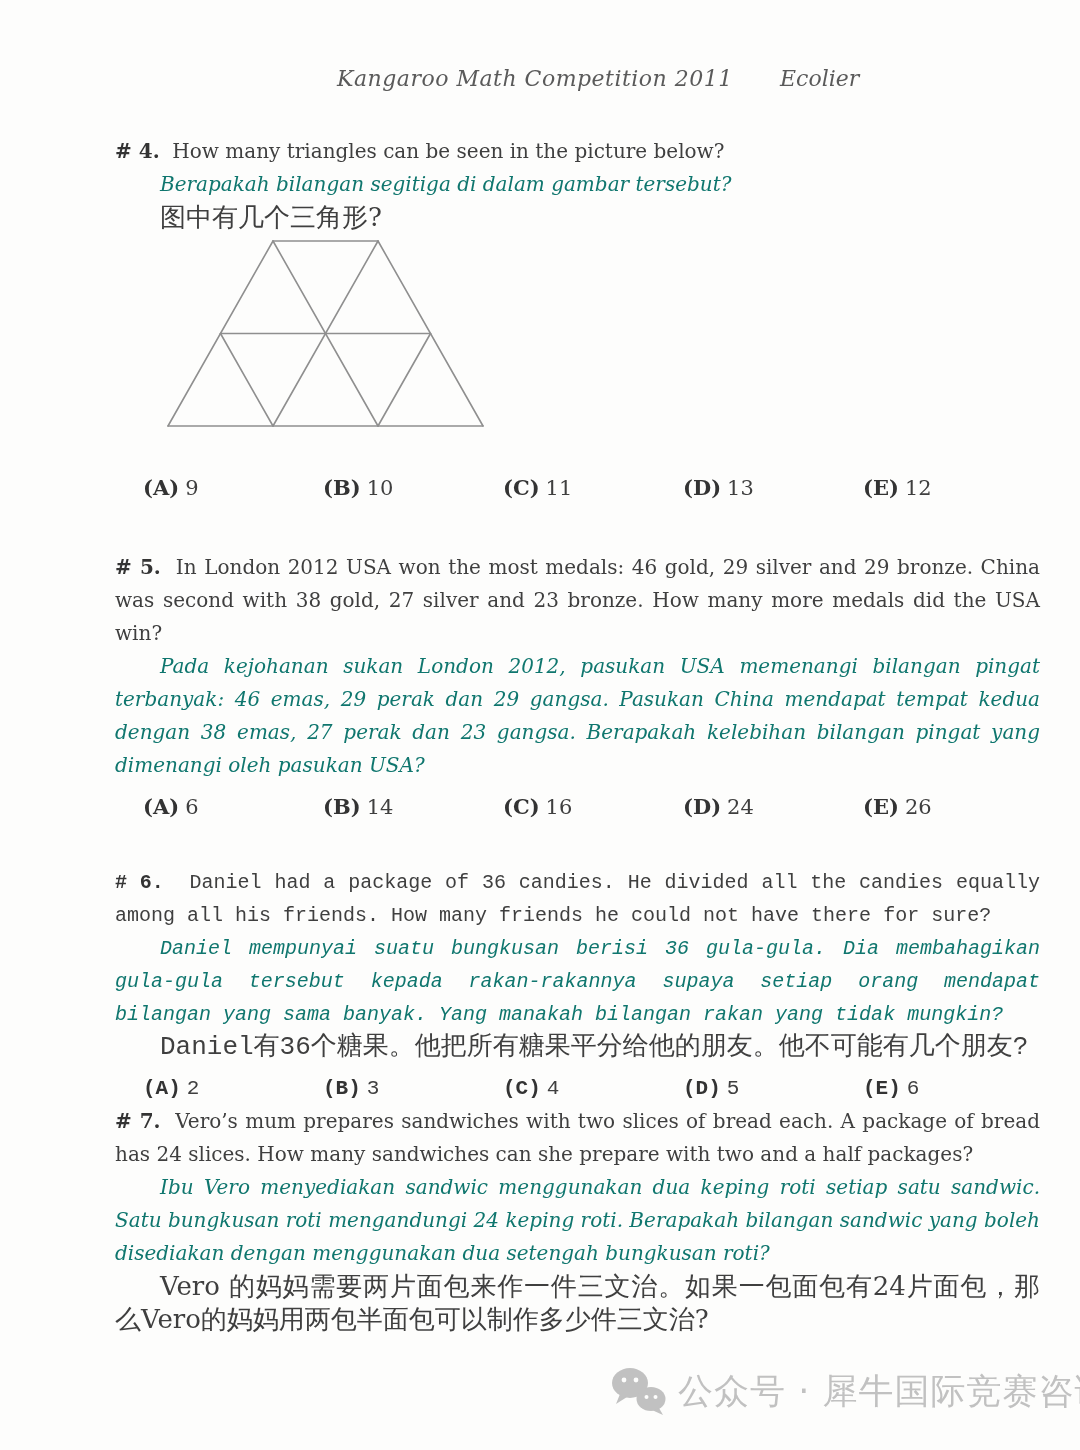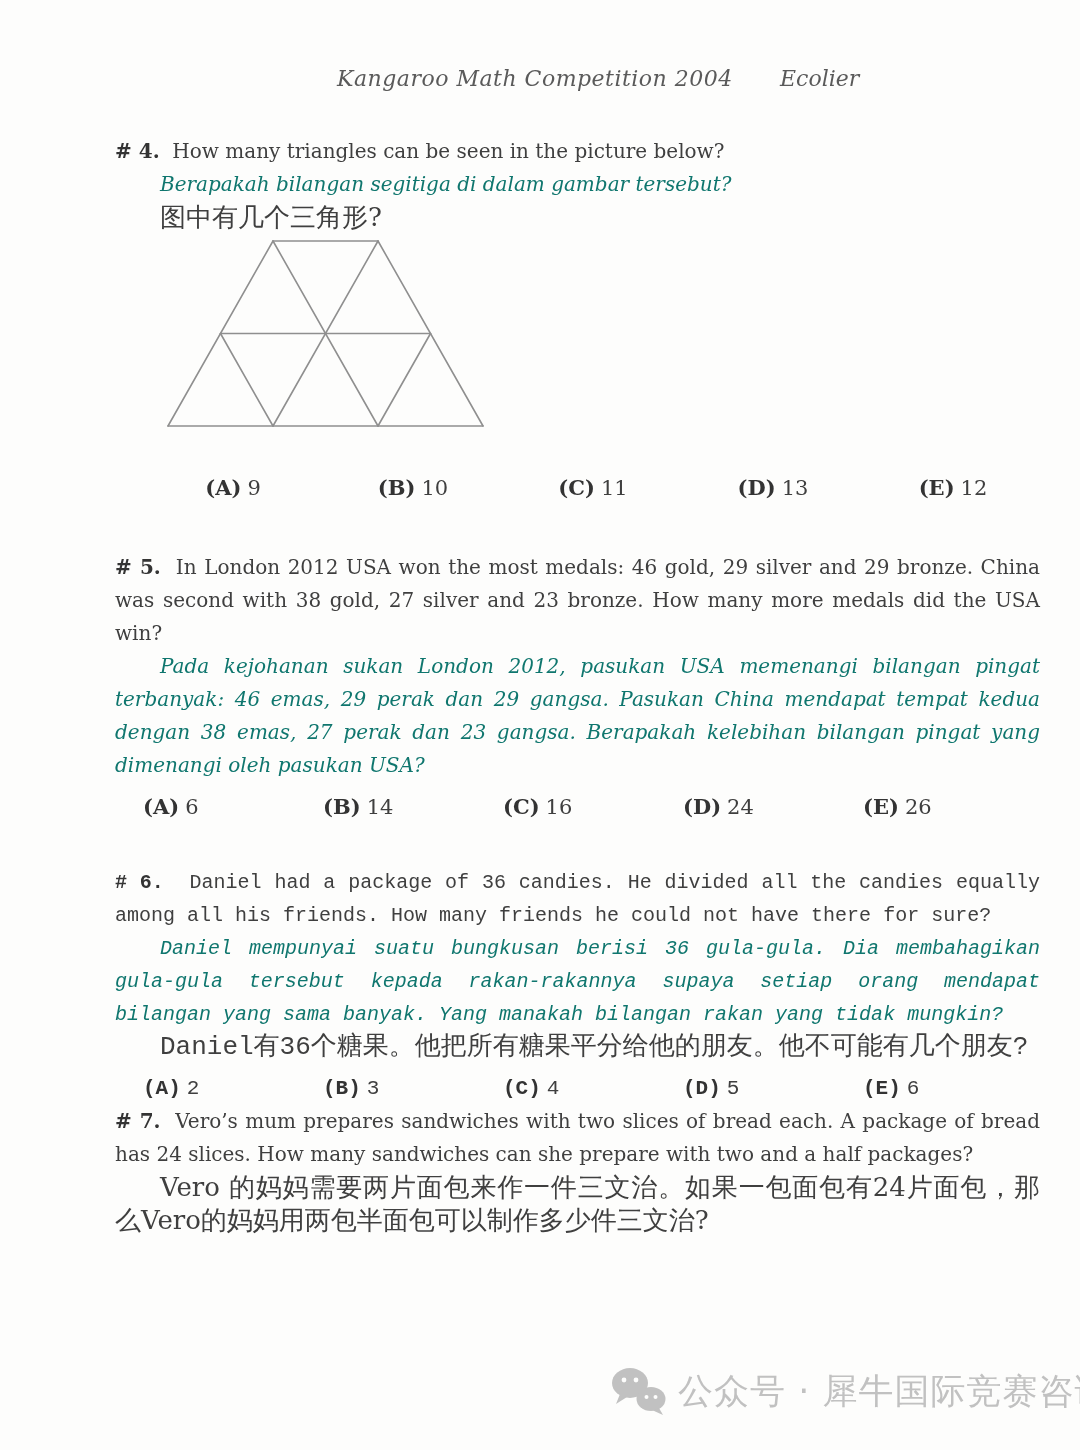--- a/index.html
+++ b/index.html
@@ -31,21 +31,21 @@
   .figure-wrap { margin:6px 0 0 52px; height:193px; }
   .figure-wrap svg { display:block; }
 
   .answers {
     display:grid;
     grid-template-columns:repeat(5,180px);
     margin-left:28px;
     font-size:21px;
     line-height:33px;
   }
-  .answers.a4 { margin-top:38px;text-align:center; }
+  .answers.a4 { margin-top:38px; }
   .answers.a5 { margin-top:8px; }
   .answers.a6 { margin-top:8px; }
   .answer .lbl { font-weight:bold; color:#333; }
   .answer .val { margin-left:6px; }
 
   .watermark {
     position:absolute; left:610px; top:1366px;
     display:flex; align-items:center; gap:10px;
     opacity:0.8; z-index:5; pointer-events:none;
     white-space:nowrap;
@@ -54,21 +54,21 @@
     font-family:"DejaVu Sans","Liberation Sans",sans-serif;
     font-size:35px; color:#b3b3b3; letter-spacing:1px;
   }
 </style>
 </head>
 <body>
 
 <div class="page">
 
   <div class="header">
-    <span class="title">Kangaroo Math Competition 2004</span>
+    <span class="title">Kangaroo Math Competition 2011</span>
     <span class="level">Ecolier</span>
   </div>
 
   <div class="question q4">
     <p class="english"><span class="qnum"># 4.</span>&nbsp; <span>How many triangles can be seen in the picture below?</span></p>
     <p class="malay">Berapakah bilangan segitiga di dalam gambar tersebut?</p>
     <p class="chinese">图中有几个三角形?</p>
     <div class="figure-wrap">
       <svg xmlns="http://www.w3.org/2000/svg" width="317" height="188" viewBox="-1 -1 317 188">
           <line x1="105" y1="0" x2="210" y2="0" stroke="#8f8f8f" stroke-width="1.6" stroke-linecap="round"></line>
@@ -111,20 +111,21 @@
       <span class="answer"><span class="lbl">(A)</span><span class="val">2</span></span>
       <span class="answer"><span class="lbl">(B)</span><span class="val">3</span></span>
       <span class="answer"><span class="lbl">(C)</span><span class="val">4</span></span>
       <span class="answer"><span class="lbl">(D)</span><span class="val">5</span></span>
       <span class="answer"><span class="lbl">(E)</span><span class="val">6</span></span>
     </div>
   </div>
 
   <div class="question q7">
     <p class="english"><span class="qnum"># 7.</span>&nbsp; <span>Vero’s mum prepares sandwiches with two slices of bread each. A package of bread has 24 slices. How many sandwiches can she prepare with two and a half packages?</span></p>
+    <p class="malay">Ibu Vero menyediakan sandwic menggunakan dua keping roti setiap satu sandwic. Satu bungkusan roti mengandungi 24 keping roti. Berapakah bilangan sandwic yang boleh disediakan dengan menggunakan dua setengah bungkusan roti?</p>
     <p class="chinese">Vero 的妈妈需要两片面包来作一件三文治。如果一包面包有24片面包，那么Vero的妈妈用两包半面包可以制作多少件三文治?</p>
 
   </div>
 
 </div>
 
 <div class="watermark">
   <svg width="58" height="50" viewBox="0 0 58 50">
     <g fill="#b3b3b3">
       <ellipse cx="20" cy="17" rx="18" ry="15"></ellipse>

